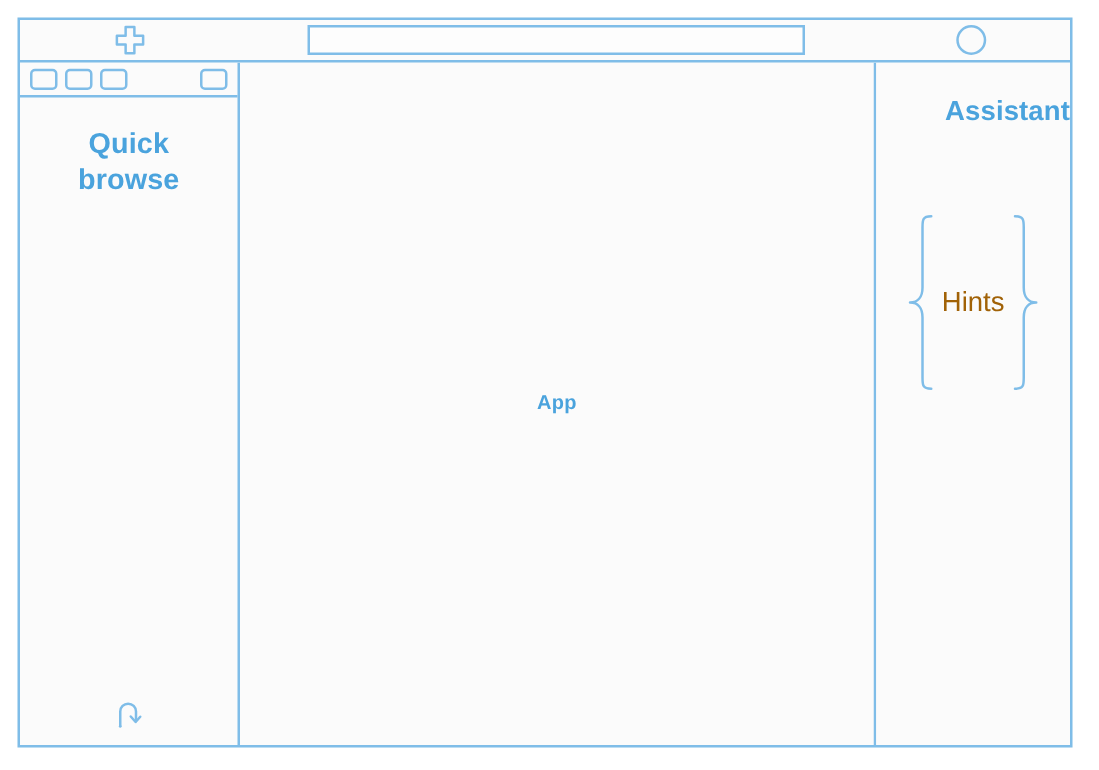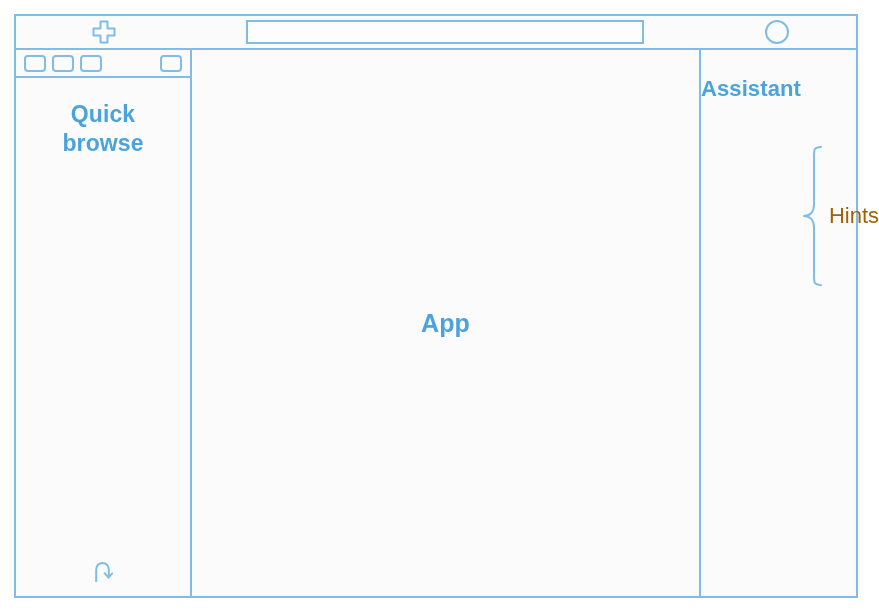--- a/index.html
+++ b/index.html
@@ -175,34 +175,34 @@
     flex: 1;
     border-right: 2px solid #7fbde8;
     box-sizing: border-box;
     display: flex;
     align-items: center;
     justify-content: center;
     background: #fbfbfb;
     min-width: 0;
   }
   .main-label {
-    font-size: 25px;
+    font-size: 16px;
     font-weight: bold;
     color: #4aa3dd;
     letter-spacing: 0.2px;
   }
 
   
   .assistant-panel {
     width: 155px;
     min-width: 155px;
     box-sizing: border-box;
     display: flex;
-    flex-direction: row;
-    align-items: flex-start;
+    flex-direction: column;
+    align-items: flex-end;
     background: #fbfbfb;
     padding-top: 26px;
   }
   .assistant-title {
     font-size: 22px;
     font-weight: bold;
     color: #4aa3dd;
     text-align: center;
     letter-spacing: 0.1px;
   }

